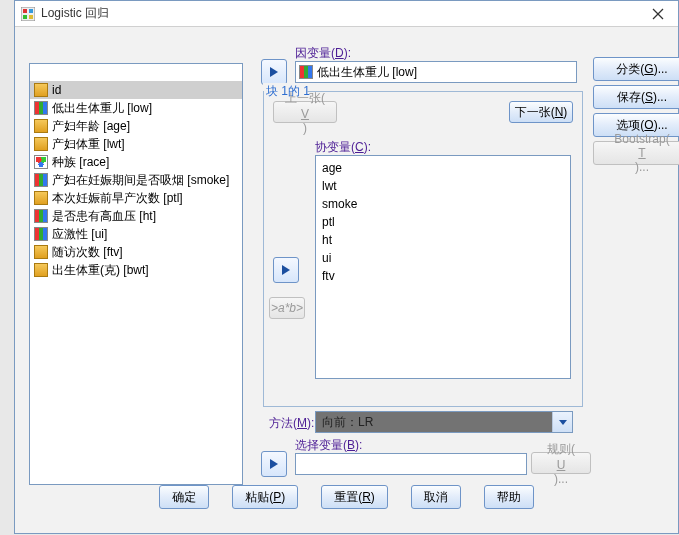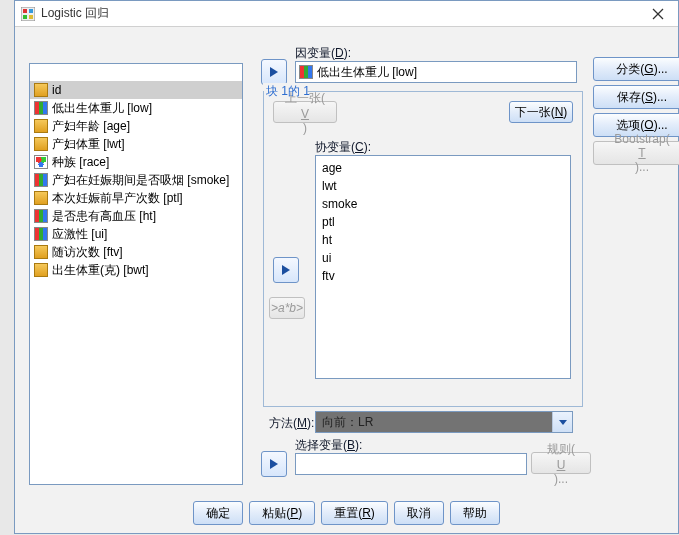--- a/index.html
+++ b/index.html
@@ -72,21 +72,21 @@
   .ico { width:14px; height:14px; display:inline-block; flex-shrink:0; }
 
   
   .ico-ruler { background: linear-gradient(#f5c85a,#e0a020); border:1px solid #aa7a10; }
   .ico-bars { background: linear-gradient(90deg,#e33 33%, #3a3 33% 66%, #37e 66%); border:1px solid #888; }
   .ico-circles { background: radial-gradient(circle at 30% 30%, #e33 25%, transparent 26%), radial-gradient(circle at 70% 30%, #3c3 25%, transparent 26%), radial-gradient(circle at 50% 70%, #37e 25%, transparent 26%); border:1px solid #888; }
 
   
   .field-label {
     position:absolute;
-    color:#0f172a;
+    color:#4c1d95;
   }
   .field-label u { text-decoration: underline; }
 
   
   .dep-box {
     position:absolute;
     top: 34px; left: 280px;
     width: 282px; height: 22px;
     background:#fff;
     border:1px solid #7a9ac0;
@@ -187,22 +187,22 @@
   .right-btn {
     position:absolute;
     left: 578px;
     width: 98px;
     height: 24px;
   }
 
   
   .bottom-bar {
     position:absolute;
-    bottom: 8px; left: 0; width:100%;
-    display:flex; justify-content:center; gap:6px;align-items:flex-end;
+    bottom: 24px; left: 0; width:100%;
+    display:flex; justify-content:center; gap:23px;align-items:flex-end;
   }
   .bottom-bar .btn { position:static; height:24px; padding: 0 12px;}
 </style>
 </head>
 <body>
 
 <div class="dialog">
   <div class="titlebar">
     <span class="appicon">
       <svg viewBox="0 0 14 14">

